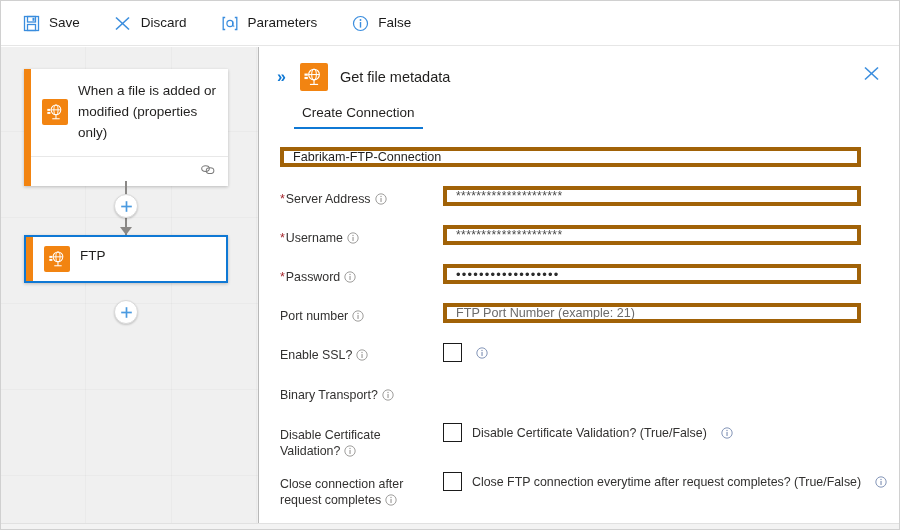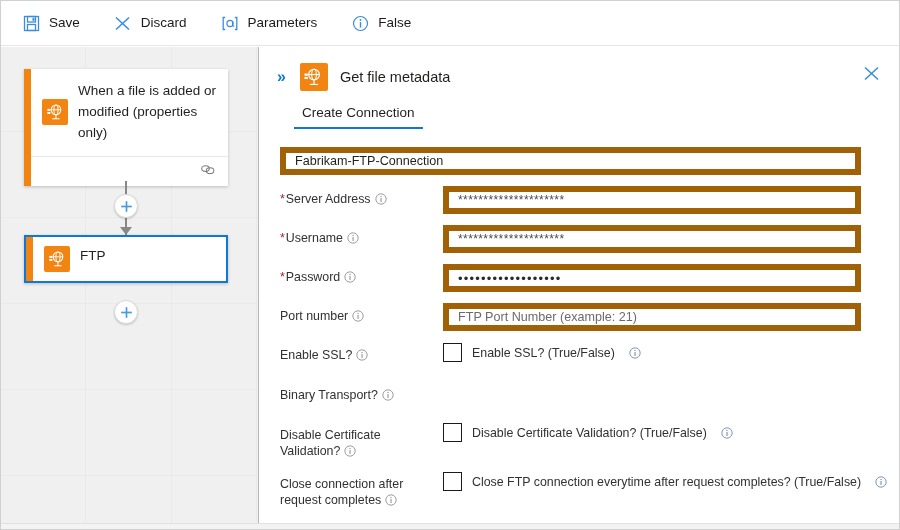--- a/index.html
+++ b/index.html
@@ -243,22 +243,22 @@
   .req { color: #a4262c; margin-right: 1px; }
   .lbl-txt { }
   .info-ico {
     display: inline-flex;
     vertical-align: -2px;
     margin-left: 4px;
     cursor: pointer;
   }
   .field {
     flex: 1;
-    height: 28px;
-    border: 6px solid #a16207;
+    height: 20px;
+    border: 4px solid #a16207;
     background: #ffffff;
     display: flex;
     align-items: center;
     padding: 0 9px;
     font-size: 12.6px;
     color: #201f1e;
     cursor: text;
     overflow: hidden;
     white-space: nowrap;
   }
@@ -514,21 +514,20 @@
       <div class="row cb">
         <span class="lbl"><span class="lbl-txt">Enable SSL?</span><span class="info-ico">
               <svg width="12" height="12" viewBox="0 0 13 13">
                 <circle cx="6.5" cy="6.5" r="5.6" fill="none" stroke="#8a8886" stroke-width="0.9"></circle>
                 <circle cx="6.5" cy="3.6" r="0.75" fill="#8a8886"></circle>
                 <rect x="6" y="5.3" width="1.05" height="4.4" fill="#8a8886"></rect>
               </svg>
             </span></span>
         <div class="cb-wrap">
           <span class="checkbox"></span>
-          <span class="cb-label">Enable SSL? (True/False)</span>
           <span class="info-ico">
               <svg width="12" height="12" viewBox="0 0 13 13">
                 <circle cx="6.5" cy="6.5" r="5.6" fill="none" stroke="#6a7fa8" stroke-width="0.9"></circle>
                 <circle cx="6.5" cy="3.6" r="0.75" fill="#6a7fa8"></circle>
                 <rect x="6" y="5.3" width="1.05" height="4.4" fill="#6a7fa8"></rect>
               </svg>
             </span>
         </div>
       </div>
 

